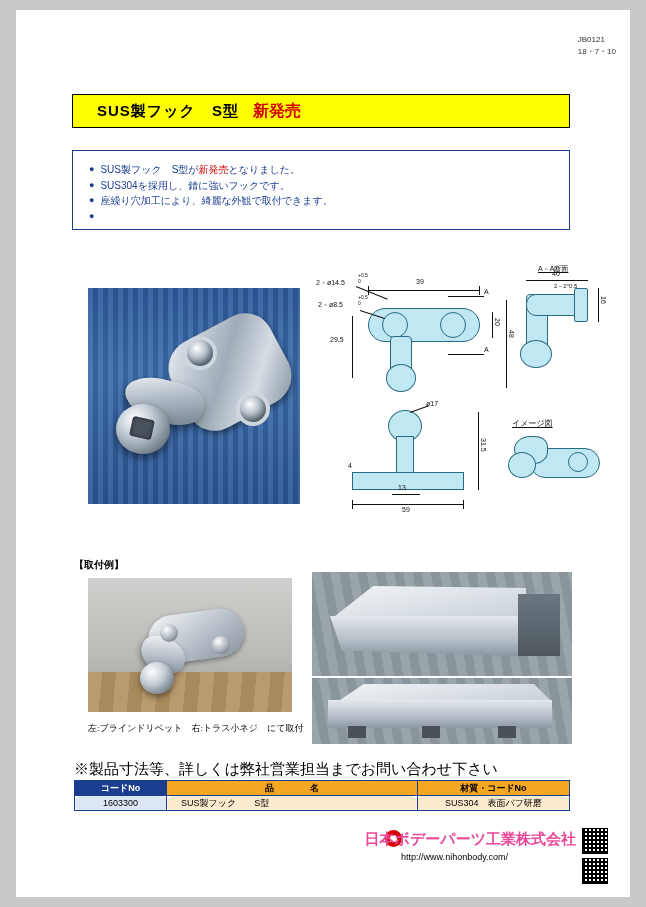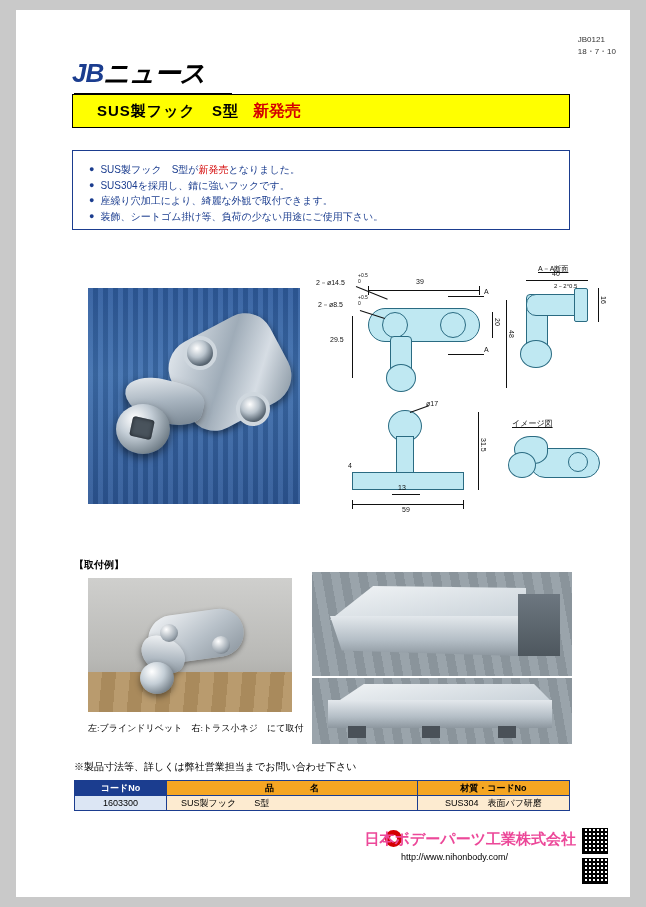--- a/index.html
+++ b/index.html
@@ -155,31 +155,31 @@
     position:absolute; background:linear-gradient(180deg,#e3e8ec,#b4bec6 60%,#8d979f);
   }
   .carrier-roof {
     position:absolute; background:linear-gradient(170deg,#f1f4f6,#c8d1d8);
   }
   .roof-bg {
     position:absolute; inset:0;
     background:repeating-linear-gradient(80deg,#9aa4ab 0 9px,#8a949b 9px 18px);
   }
   
-  .note { position:absolute; left:58px; top:750px; font-size:10px; color:#000; }
+  .note { position:absolute; left:58px; top:750px; font-size:15px; color:#000; }
   table.spec {
     position:absolute; left:58px; top:770px; width:496px;
     border-collapse:collapse; font-size:9px;
   }
   table.spec th, table.spec td {
     border:1px solid #1b3d8f; text-align:center; height:15px; padding:0 2px;
   }
   table.spec thead th { background:#f5a623; color:#000; font-weight:bold; }
   table.spec thead th:first-child { background:#1b3d8f; color:#fff; }
-  table.spec tbody td { background:#fdebd0; }
+  table.spec tbody td { background:#fdebd0;border-radius:6px; }
   table.spec tbody td:first-child { background:#dce6f4; }
   table.spec tbody td.name { text-align:left; padding-left:14px; }
   
   .footer { position:absolute; left:0; top:812px; width:614px; height:70px; }
   .company {
     position:absolute; right:54px; top:8px;
     font-size:15px; font-weight:bold; color:#ec4899; letter-spacing:0px;
   }
   .mark {
     position:absolute; right:228px; top:8px; width:17px; height:17px; border-radius:50%;
@@ -203,23 +203,20 @@
 </head>
 <body>
 
 <div class="page">
 
   <div class="doc-code">
     <div>JB0121</div>
     <div>18・7・10</div>
   </div>
 
-  <div class="logo">
-    <span class="jb">JB</span><span class="news">ニュース</span>
-  </div>
 
   <div class="title-band">
     <span class="t1">SUS製フック　S型</span>
     <span class="t2">新発売</span>
   </div>
 
   <div class="bullets">
     <div class="row">
       <span class="dot">●</span>
       <span><span>SUS製フック　S型が</span><span class="hl">新発売</span><span>となりました。</span></span>
@@ -227,21 +224,20 @@
     <div class="row">
       <span class="dot">●</span>
       <span>SUS304を採用し、錆に強いフックです。</span>
     </div>
     <div class="row">
       <span class="dot">●</span>
       <span>座繰り穴加工により、綺麗な外観で取付できます。</span>
     </div>
     <div class="row">
       <span class="dot">●</span>
-      <span>装飾、シートゴム掛け等、負荷の少ない用途にご使用下さい。</span>
     </div>
   </div>
 
   <div class="photo-main">
     <div class="stripes"></div>
     <div class="hook-plate"></div>
     <div class="hook-arm"></div>
     <div class="hook-ball"></div>
     <div class="hole h1"></div>
     <div class="hole h2"></div>

